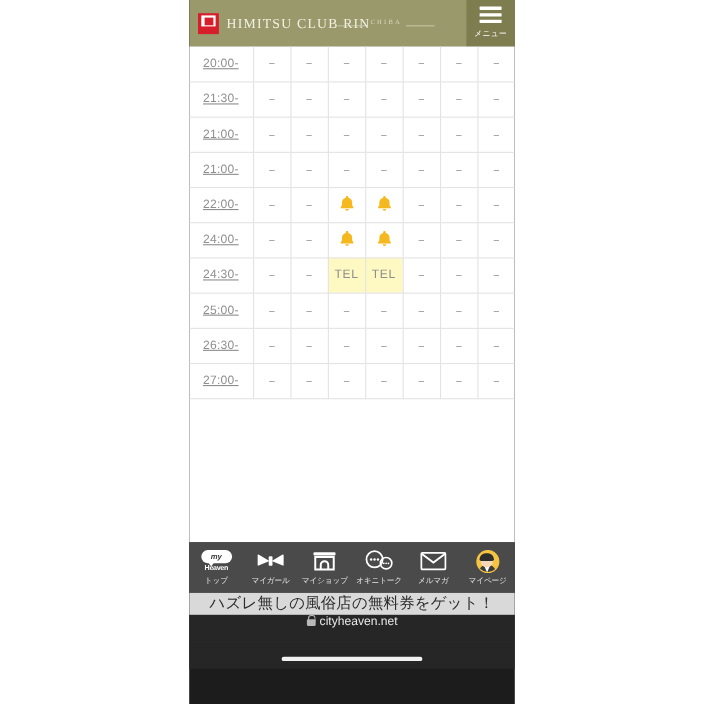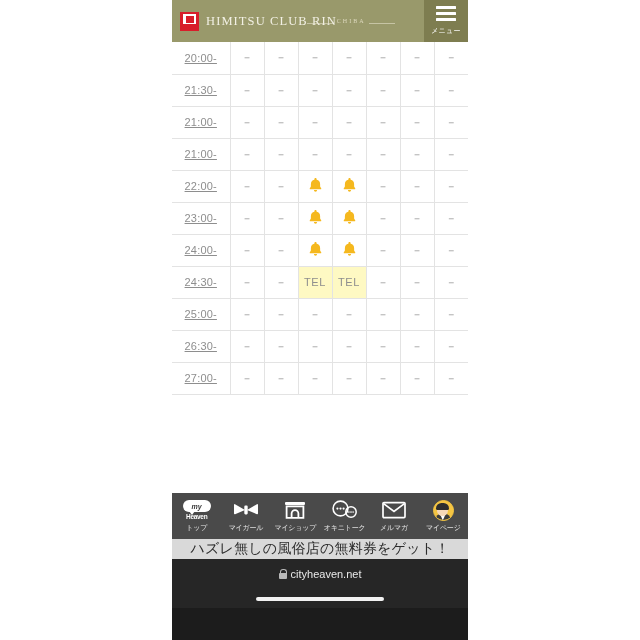--- a/index.html
+++ b/index.html
@@ -199,21 +199,21 @@
   .ad-banner {
     width: 100%; height: 20px; background: #d9d9d9;
     display:flex; align-items:center; justify-content:center;
     cursor: pointer;
   }
   .ad-text { font-size: 14px; color: #2c2c2c; letter-spacing: .2px; }
 
   
   .url-bar {
     width: 100%; height: 30px; background: #262626;
-    display:flex; align-items:center; justify-content:center; gap: 4px;
+    display:flex; justify-content:center; gap: 4px;
   }
   .lock-ico { width: 8px; height: 10px; position: relative; }
   .lock-ico::before{
     content:""; position:absolute; left:1.6px; top:0; width:4.8px; height:5px;
     border: 1.4px solid #b8b8b8; border-bottom: none; border-radius: 3px 3px 0 0;
   }
   .lock-ico::after{
     content:""; position:absolute; left:0; bottom:0; width:8px; height:6px;
     background:#b8b8b8; border-radius:1px;
   }
@@ -289,36 +289,20 @@
               <td class="dash">－</td>
               <td class="dash">－</td>
               <td class="dash">－</td>
               <td class="dash">－</td>
               <td class="dash">－</td>
               <td class="dash">－</td>
               <td class="dash">－</td>
             </tr>
             <tr>
               <td class="time-cell">22:00-</td>
-              <td class="dash">－</td>
-              <td class="dash">－</td>
-              <td><span class="bell"><svg width="15" height="16" viewBox="0 0 15 16">
-                    <path d="M7.5 1.1c.62 0 1.12.5 1.12 1.12v.5a4.6 4.6 0 0 1 3.5 4.46v2.3l1.15 1.95c.24.4-.05.92-.52.92H2.25c-.47 0-.76-.51-.52-.92L2.88 9.5V7.18a4.6 4.6 0 0 1 3.5-4.46v-.5c0-.62.5-1.12 1.12-1.12Z" fill="#f5b81e"></path>
-                    <path d="M5.9 13.1h3.2a1.6 1.6 0 0 1-3.2 0Z" fill="#f5b81e"></path>
-                  </svg></span></td>
-              <td><span class="bell"><svg width="15" height="16" viewBox="0 0 15 16">
-                    <path d="M7.5 1.1c.62 0 1.12.5 1.12 1.12v.5a4.6 4.6 0 0 1 3.5 4.46v2.3l1.15 1.95c.24.4-.05.92-.52.92H2.25c-.47 0-.76-.51-.52-.92L2.88 9.5V7.18a4.6 4.6 0 0 1 3.5-4.46v-.5c0-.62.5-1.12 1.12-1.12Z" fill="#f5b81e"></path>
-                    <path d="M5.9 13.1h3.2a1.6 1.6 0 0 1-3.2 0Z" fill="#f5b81e"></path>
-                  </svg></span></td>
-              <td class="dash">－</td>
-              <td class="dash">－</td>
-              <td class="dash">－</td>
-            </tr>
-            <tr>
-              <td class="time-cell">23:00-</td>
               <td class="dash">－</td>
               <td class="dash">－</td>
               <td><span class="bell"><svg width="15" height="16" viewBox="0 0 15 16">
                     <path d="M7.5 1.1c.62 0 1.12.5 1.12 1.12v.5a4.6 4.6 0 0 1 3.5 4.46v2.3l1.15 1.95c.24.4-.05.92-.52.92H2.25c-.47 0-.76-.51-.52-.92L2.88 9.5V7.18a4.6 4.6 0 0 1 3.5-4.46v-.5c0-.62.5-1.12 1.12-1.12Z" fill="#f5b81e"></path>
                     <path d="M5.9 13.1h3.2a1.6 1.6 0 0 1-3.2 0Z" fill="#f5b81e"></path>
                   </svg></span></td>
               <td><span class="bell"><svg width="15" height="16" viewBox="0 0 15 16">
                     <path d="M7.5 1.1c.62 0 1.12.5 1.12 1.12v.5a4.6 4.6 0 0 1 3.5 4.46v2.3l1.15 1.95c.24.4-.05.92-.52.92H2.25c-.47 0-.76-.51-.52-.92L2.88 9.5V7.18a4.6 4.6 0 0 1 3.5-4.46v-.5c0-.62.5-1.12 1.12-1.12Z" fill="#f5b81e"></path>
                     <path d="M5.9 13.1h3.2a1.6 1.6 0 0 1-3.2 0Z" fill="#f5b81e"></path>
                   </svg></span></td>

